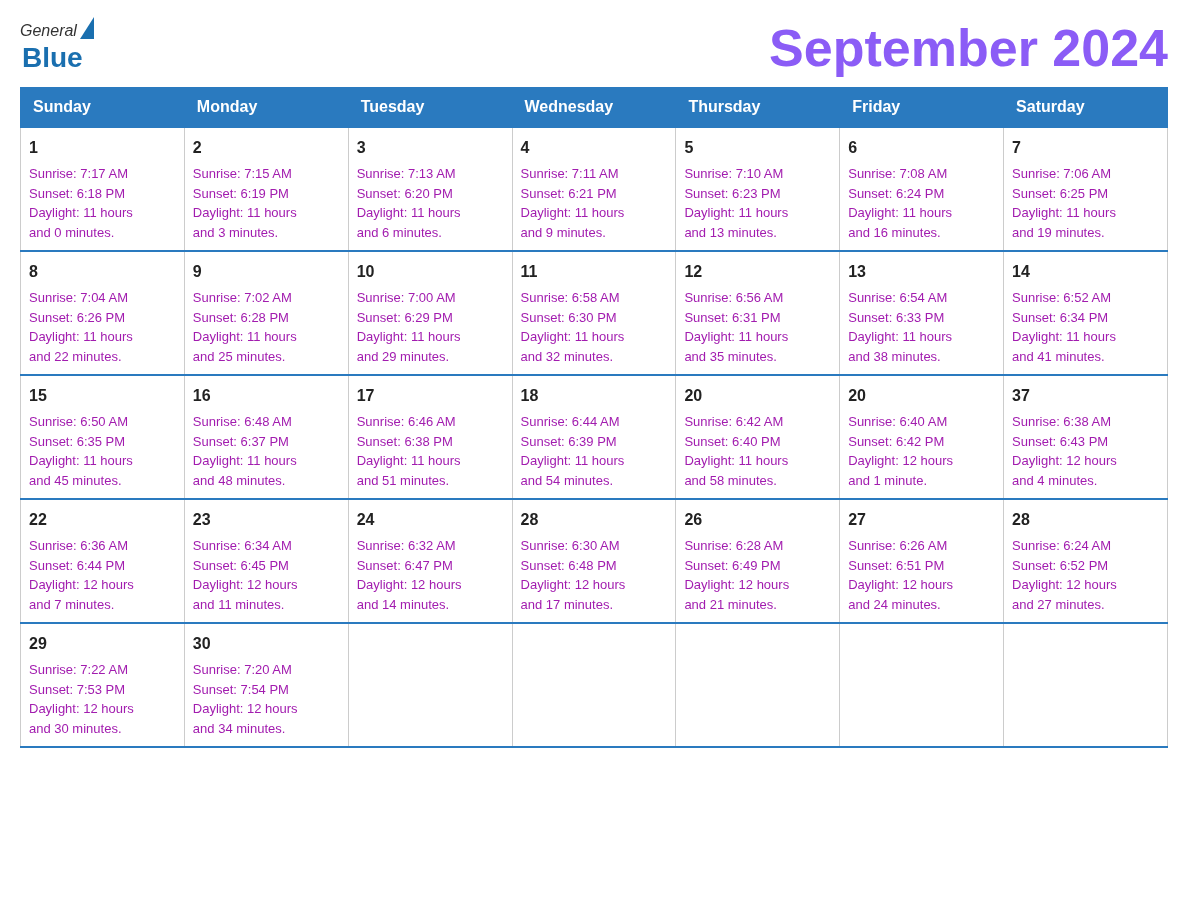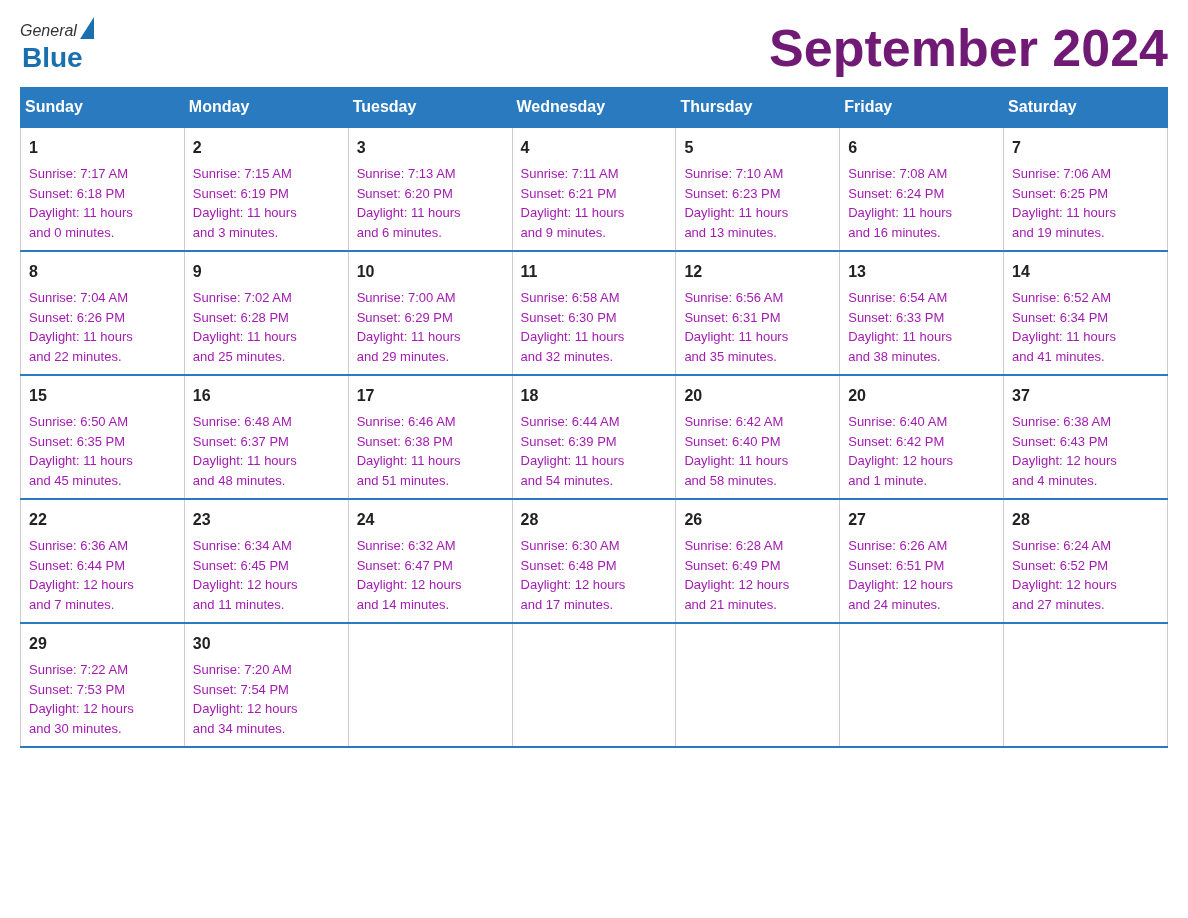--- a/index.html
+++ b/index.html
@@ -22,37 +22,37 @@
       align-items: flex-start;
     }
     .logo-general { color: #333; font-style: italic; }
     .logo-blue { color: #1a6faf; }
     .title-area {
       text-align: right;
     }
     .main-title {
       font-size: 52px;
       font-weight: bold;
-      color: #701a75;
+      color: #8b5cf6;
       line-height: 1.1;
     }
     .subtitle {
       font-size: 22px;
       color: #444;
       margin-top: 4px;
     }
     .calendar-table {
       width: 100%;
       border-collapse: collapse;
       margin-top: 10px;
     }
     .calendar-table th {
       background-color: #2a7abf;
       color: #fff;
-      padding: 10px 4px;
+      padding: 10px 12px;
       text-align: left;
       font-size: 16px;
       font-weight: bold;
       border: 1px solid #2a7abf;
     }
     .calendar-table td {
       vertical-align: top;
       padding: 8px;
       border: 1px solid #ccc;
       width: 14.28%;

